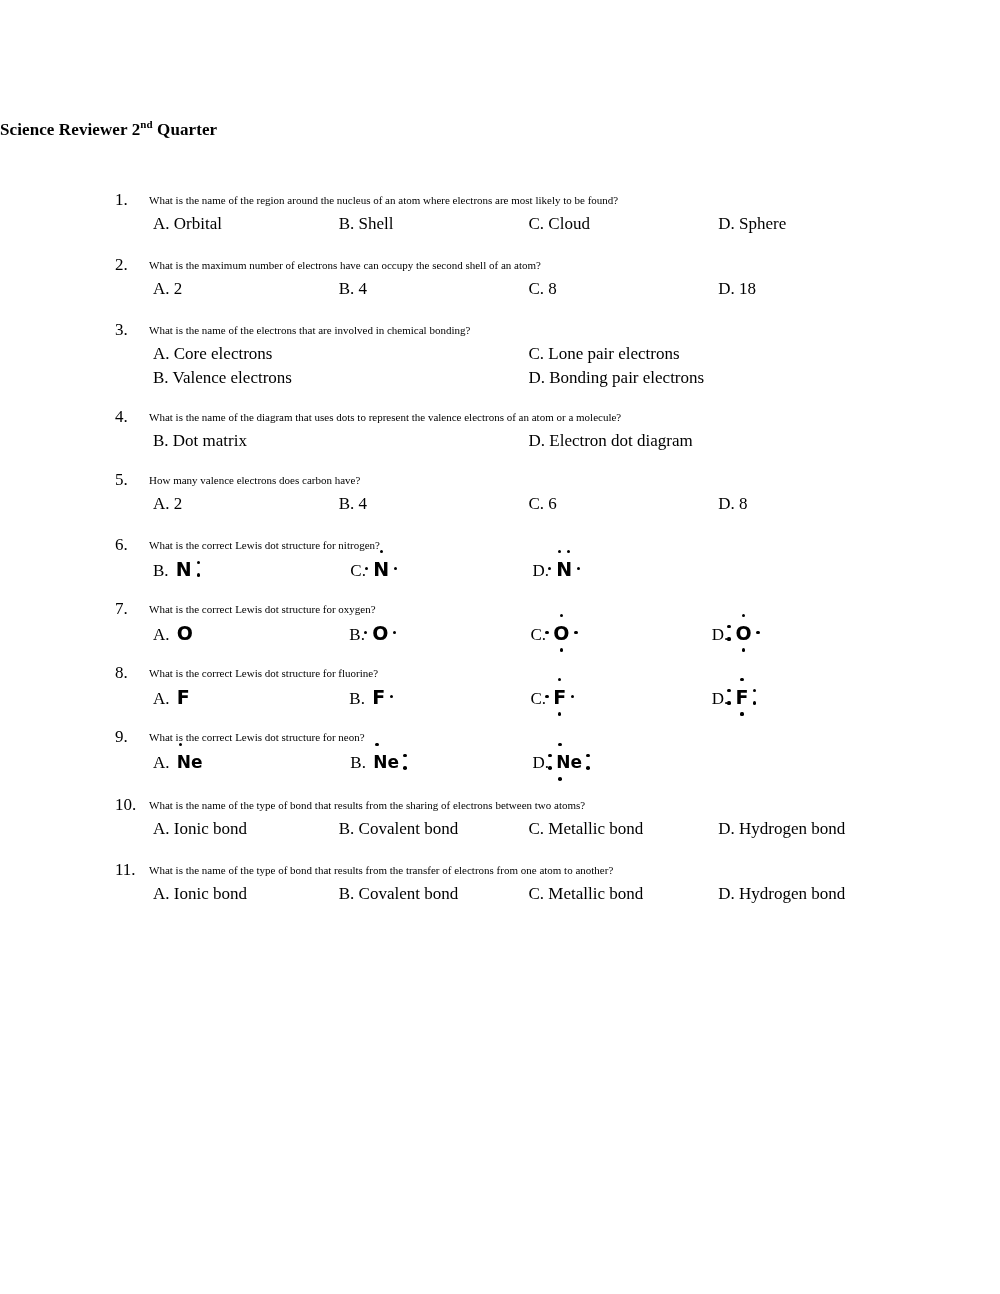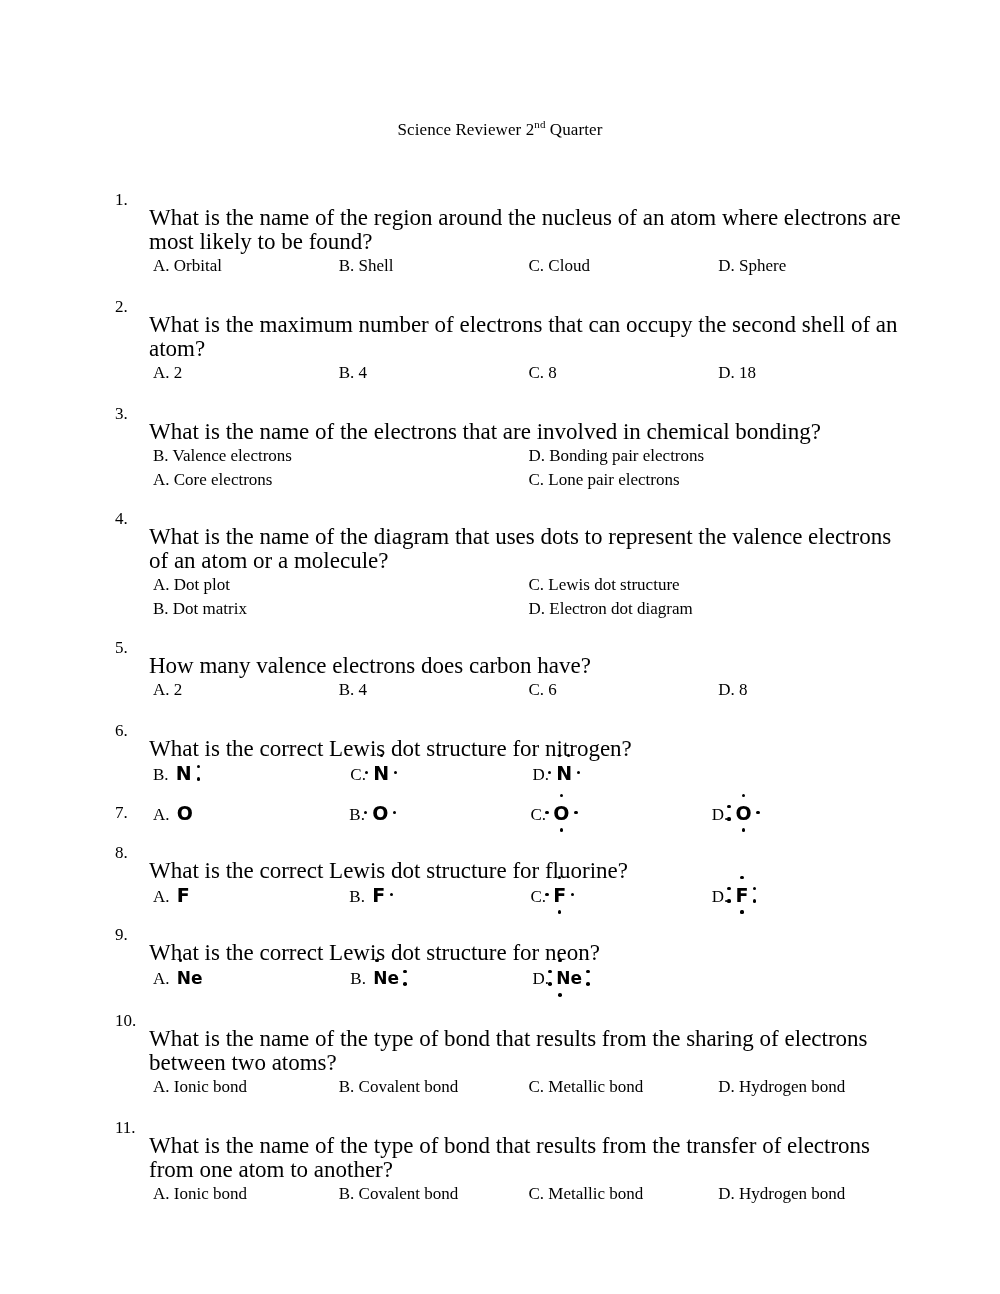--- a/index.html
+++ b/index.html
@@ -16,22 +16,22 @@
     overflow: hidden;
   }
   .page {
     position: relative;
     width: 1000px;
     height: 1294px;
     box-sizing: border-box;
     padding: 0;
   }
   .doc-title {
-    text-align: center;
-    font-weight: normal;
+    text-align: left;
+    font-weight: bold;
     font-size: 17px;
     margin-top: 118px;
     letter-spacing: 0.1px;
   }
   .doc-title sup {
     font-size: 11px;
     vertical-align: super;
   }
   .questions {
     margin-top: 48px;
@@ -46,23 +46,22 @@
   .q-num {
     width: 34px;
     flex: 0 0 34px;
     font-size: 17px;
     line-height: 24px;
   }
   .q-body {
     flex: 1 1 auto;
   }
   .q-text {
-    font-size: 23px;
+    font-size: 11px;
     line-height: 24px;
-    margin-top: 18px;
   }
   
   .opts-row {
     display: flex;
     font-size: 17px;
     line-height: 24px;
   }
   .opts-4col > div {
     width: 25%;
     box-sizing: border-box;
@@ -138,53 +137,49 @@
           <div>B. Shell</div>
           <div>C. Cloud</div>
           <div>D. Sphere</div>
         </div>
       </div>
     </div>
 
     <div class="q">
       <div class="q-num">2.</div>
       <div class="q-body">
-        <div class="q-text">What is the maximum number of electrons that can occupy the second shell of an atom?</div>
+        <div class="q-text">What is the maximum number of electrons have can occupy the second shell of an atom?</div>
         <div class="opts-row opts-4col">
           <div>A.  2</div>
           <div>B. 4</div>
           <div>C. 8</div>
           <div>D. 18</div>
         </div>
       </div>
     </div>
 
     <div class="q" style="margin-bottom:15px;">
       <div class="q-num">3.</div>
       <div class="q-body">
         <div class="q-text">What is the name of the electrons that are involved in chemical bonding?</div>
         <div class="opts-row opts-2col">
+          <div>A.  Core electrons</div>
+          <div>C. Lone pair electrons</div>
+        </div>
+        <div class="opts-row opts-2col">
           <div>B.  Valence electrons</div>
           <div>D. Bonding pair electrons</div>
         </div>
-        <div class="opts-row opts-2col">
-          <div>A.  Core electrons</div>
-          <div>C. Lone pair electrons</div>
-        </div>
       </div>
     </div>
 
     <div class="q" style="margin-bottom:15px;">
       <div class="q-num">4.</div>
       <div class="q-body">
         <div class="q-text">What is the name of the diagram that uses dots to represent the valence electrons of an atom or a molecule?</div>
-        <div class="opts-row opts-2col">
-          <div>A.  Dot plot</div>
-          <div>C. Lewis dot structure</div>
-        </div>
         <div class="opts-row opts-2col">
           <div>B.  Dot matrix</div>
           <div>D. Electron dot diagram</div>
         </div>
       </div>
     </div>
 
     <div class="q">
       <div class="q-num">5.</div>
       <div class="q-body">
@@ -221,20 +216,21 @@
               <span class="sym">N<span class="dot d-left-c"></span><span class="dot d-top-l"></span><span class="dot d-top-r"></span><span class="dot d-right-c"></span></span>
             </span>
           </div>
         </div>
       </div>
     </div>
 
     <div class="q" style="margin-bottom:14px;">
       <div class="q-num">7.</div>
       <div class="q-body">
+        <div class="q-text">What is the correct Lewis dot structure for oxygen?</div>
         <div class="opts-row opts-narrow">
           <div>
             <span class="opt-label">A.</span>
             <span class="lewis">
               <span class="sym">O</span>
             </span>
           </div>
           <div>
             <span class="opt-label">B.</span>
             <span class="lewis">

